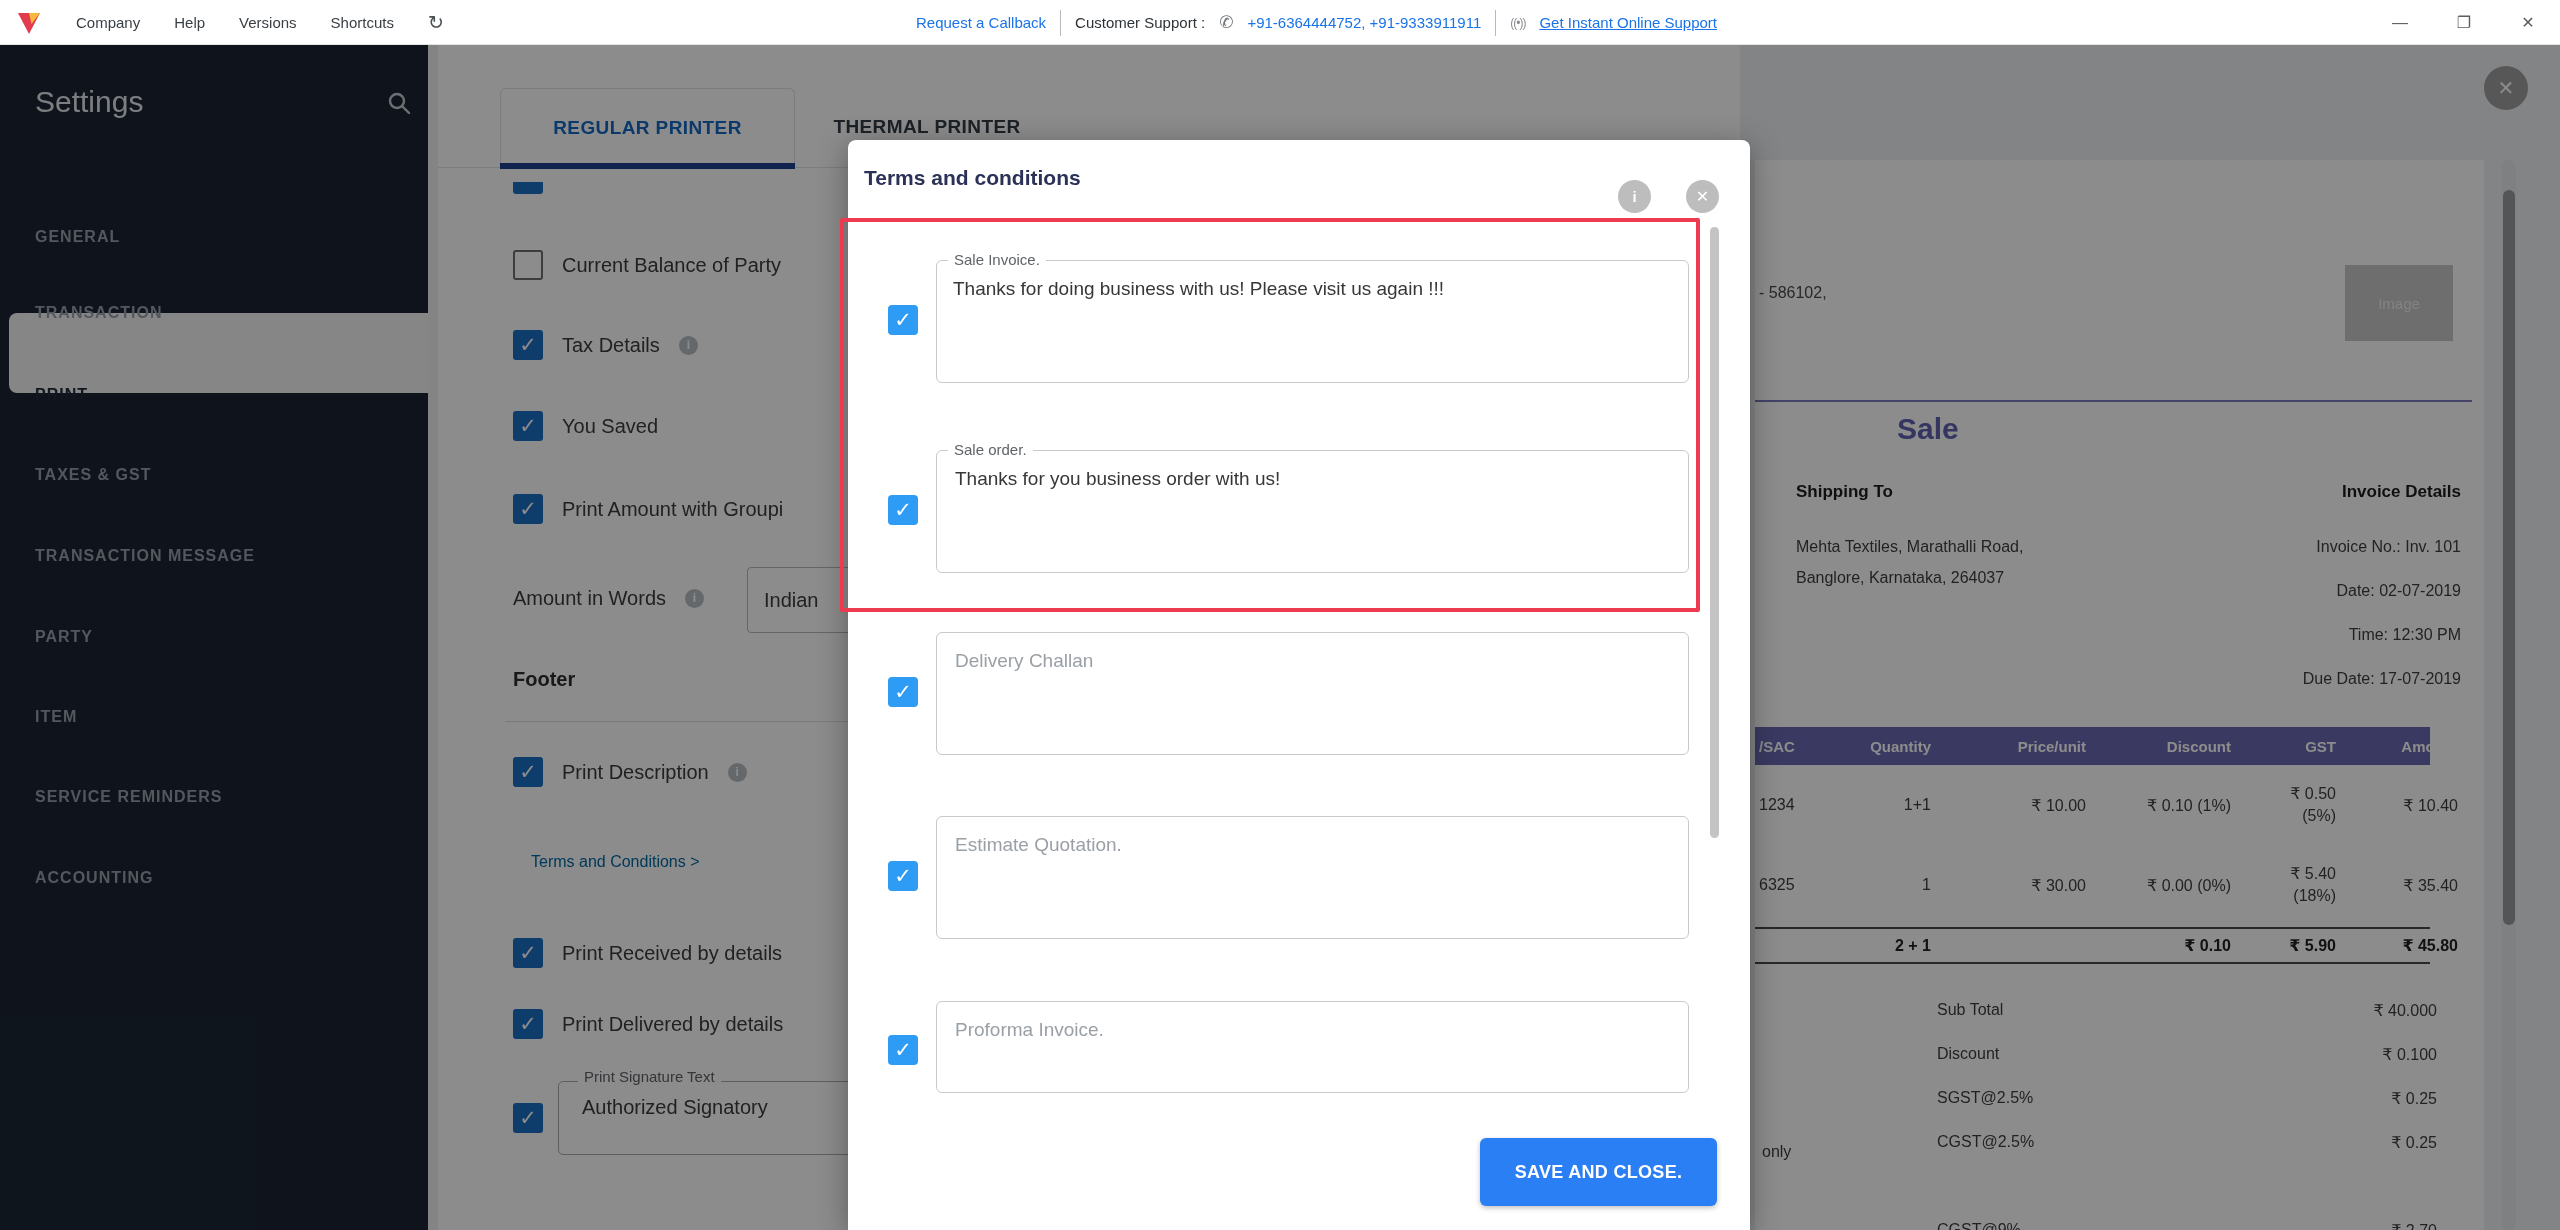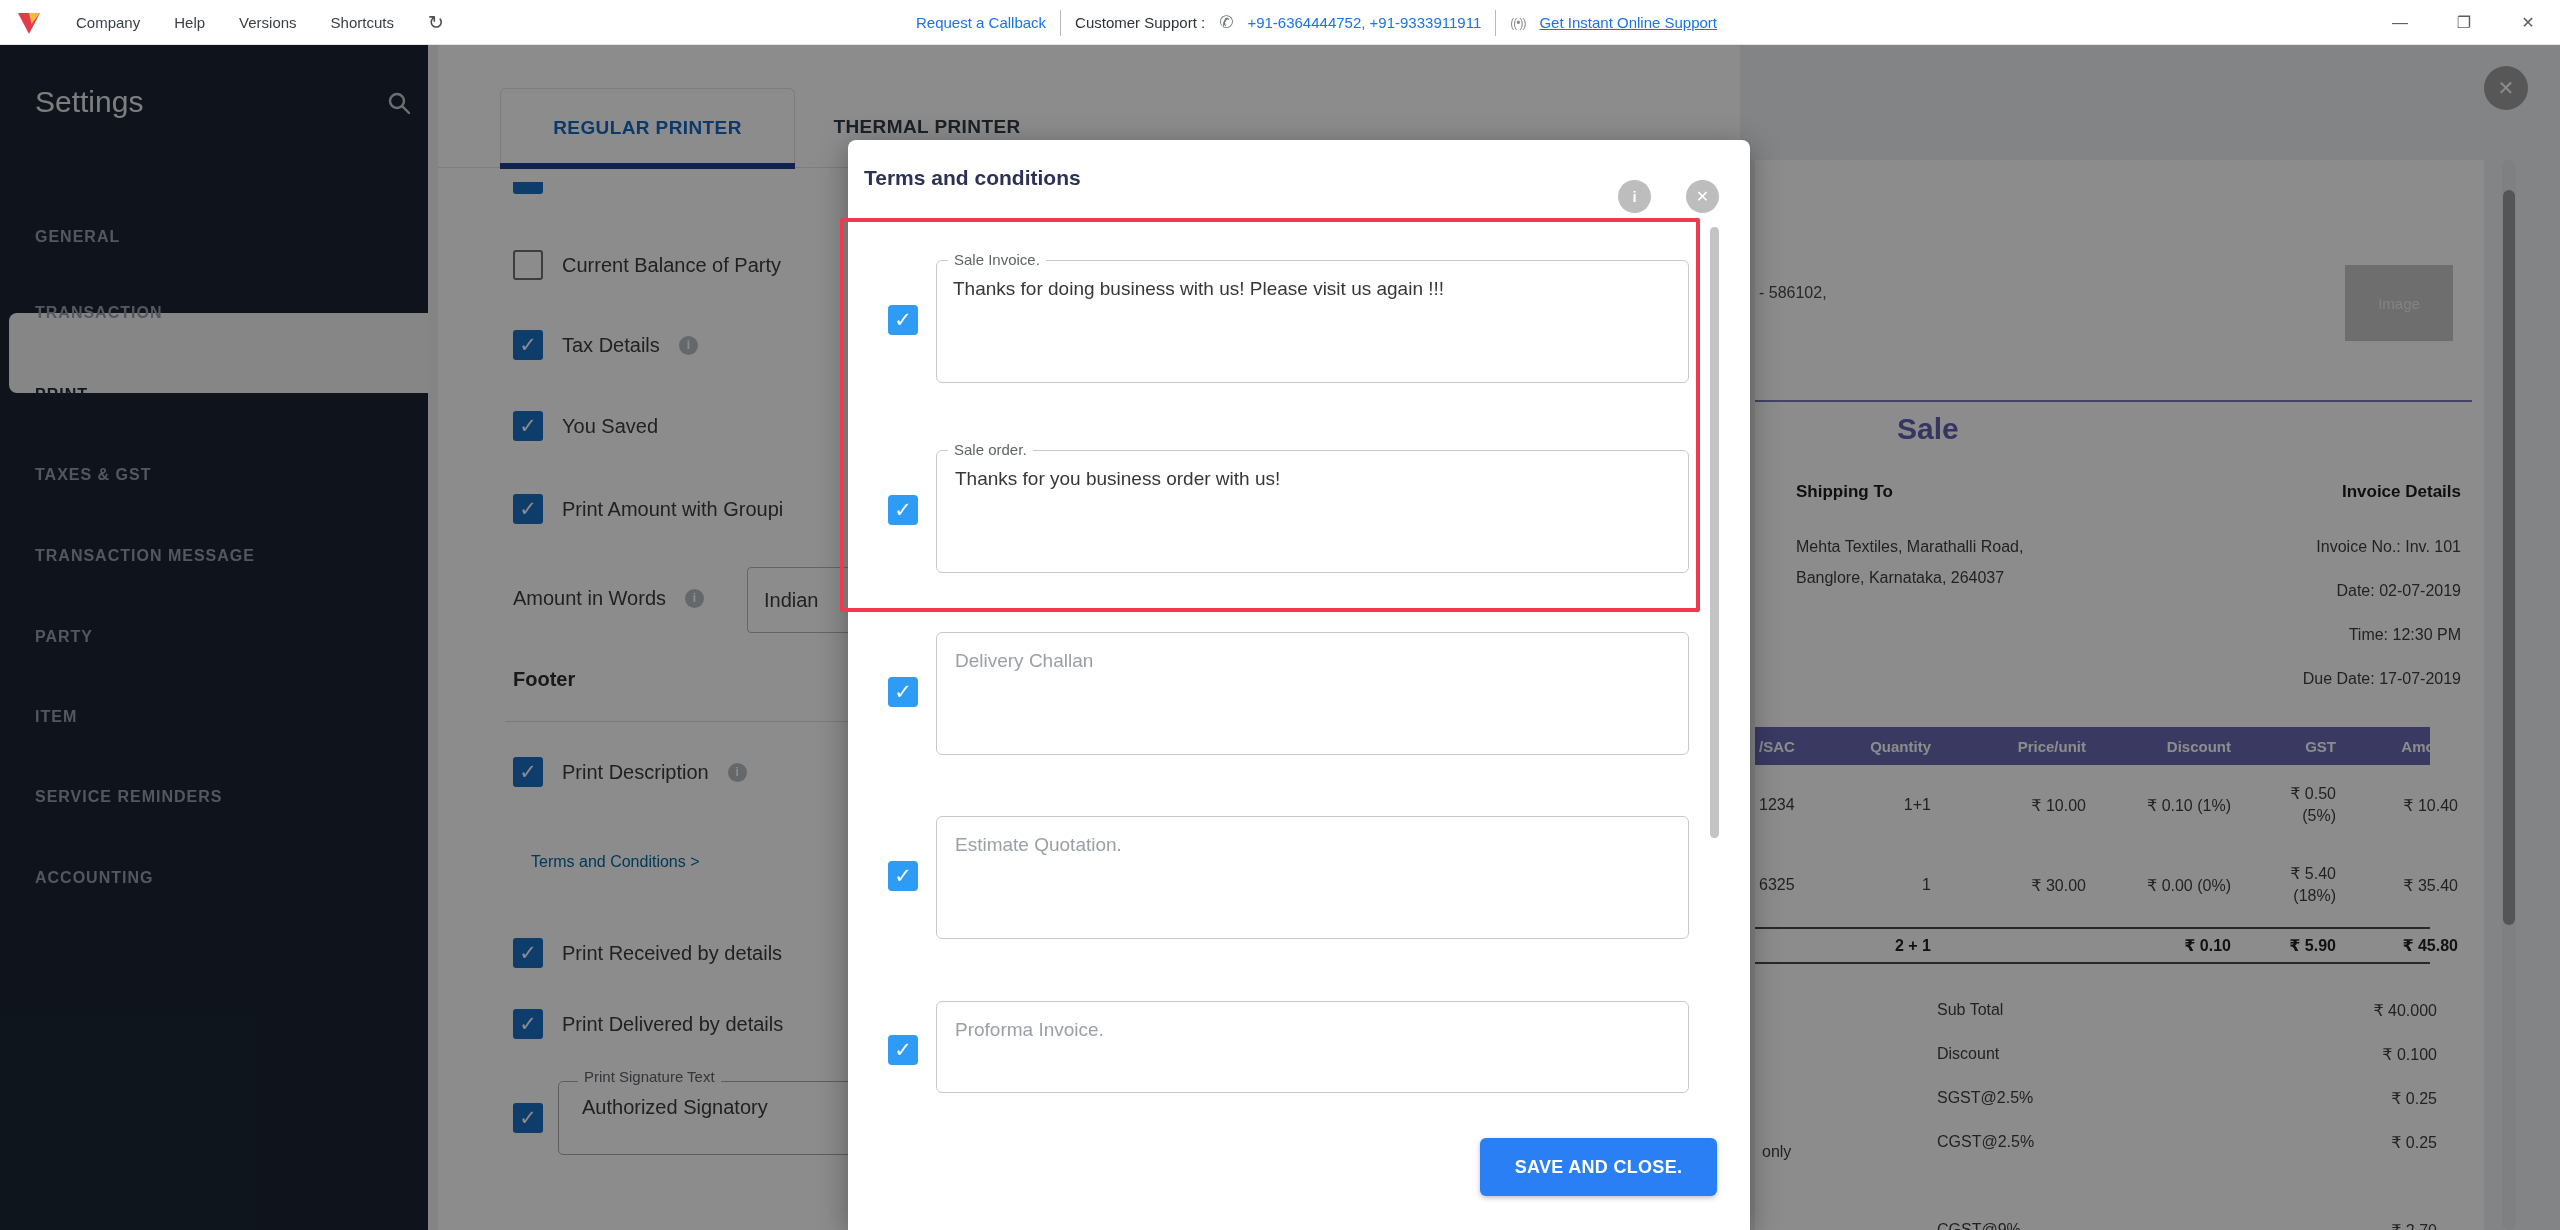--- a/index.html
+++ b/index.html
@@ -93,21 +93,21 @@
   .modal{position:absolute;left:848px;top:140px;width:902px;height:1090px;background:#fff;border-radius:8px 8px 0 0;box-shadow:0 6px 30px rgba(0,0,0,.35);z-index:50;}
   .m-title{position:absolute;left:16px;top:26px;font-size:21px;font-weight:bold;color:#2b3157;}
   .m-circle{position:absolute;width:33px;height:33px;border-radius:50%;background:#bdbdbd;display:flex;align-items:center;justify-content:center;color:#fff;}
   .m-info{left:770px;top:40px;font-size:15px;font-weight:bold;}
   .m-close{left:838px;top:40px;font-size:16px;}
   .m-cb{position:absolute;left:40px;width:30px;height:30px;border-radius:4px;background:#2e9bf5;color:#fff;display:flex;align-items:center;justify-content:center;font-size:21px;font-weight:bold;}
   .m-field{position:absolute;left:88px;width:753px;height:123px;border:1.5px solid #c9c9c9;border-radius:6px;resize:none;outline:none;padding:14px 18px;font-size:19px;color:#373737;line-height:1.45;background:#fff;}
   .m-field::placeholder{color:#9aa0a6;}
   .m-label{position:absolute;left:100px;background:#fff;padding:0 6px;font-size:15px;color:#5f6368;z-index:2;}
   .m-scroll{position:absolute;left:862px;top:87px;width:9px;height:611px;background:#c4c4c4;border-radius:5px;}
-  .m-save{position:absolute;left:632px;top:998px;width:237px;height:58px;background:#2b7ff5;border:none;border-radius:6px;color:#fff;font-size:18px;font-weight:bold;letter-spacing:.3px;box-shadow:0 2px 5px rgba(0,0,0,.25);}
+  .m-save{position:absolute;left:632px;top:998px;width:237px;height:68px;background:#2b7ff5;border:none;border-radius:6px;color:#fff;font-size:18px;font-weight:bold;letter-spacing:.3px;box-shadow:0 2px 5px rgba(0,0,0,.25);}
   .red-rect{position:absolute;left:840px;top:218px;width:860px;height:394px;border:4px solid #ee3a50;border-radius:2px;z-index:60;}
 </style>
 </head>
 <body>
 
 <div class="stage">
 
   <header class="topbar">
     <div class="tb-left">
       <span style="display:flex;">

